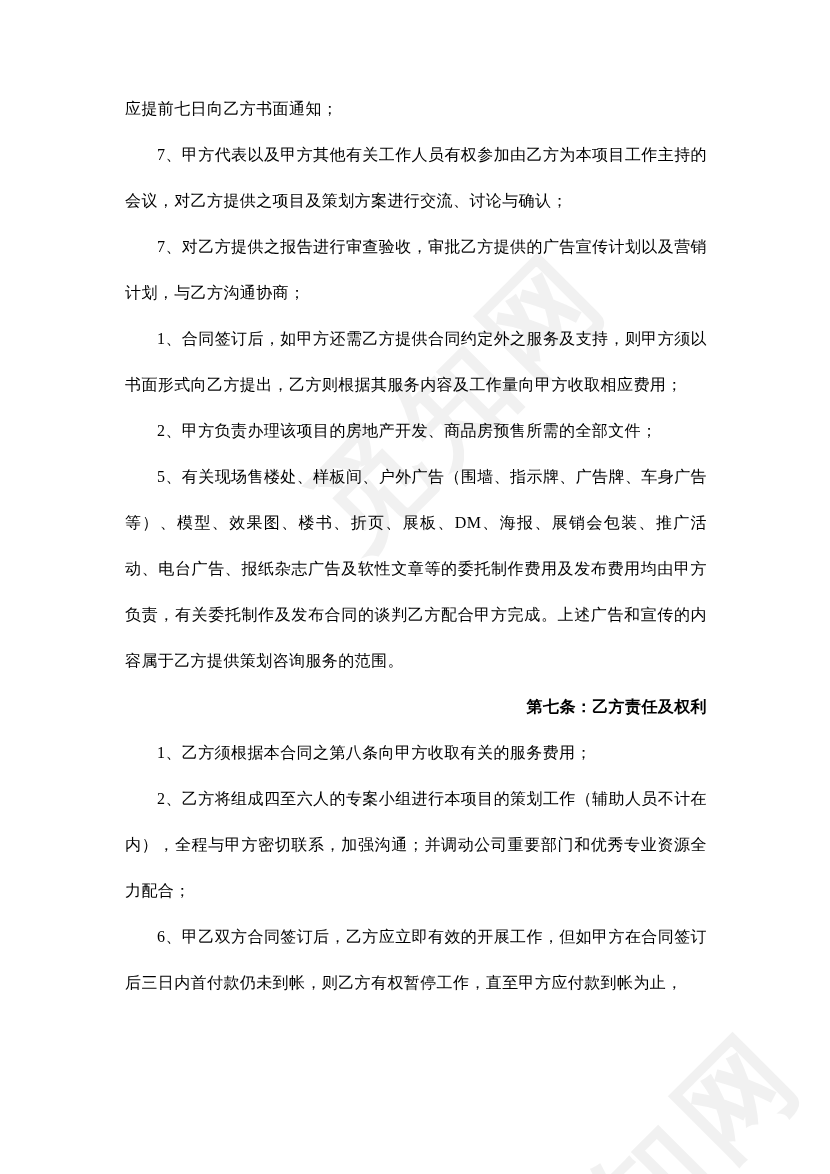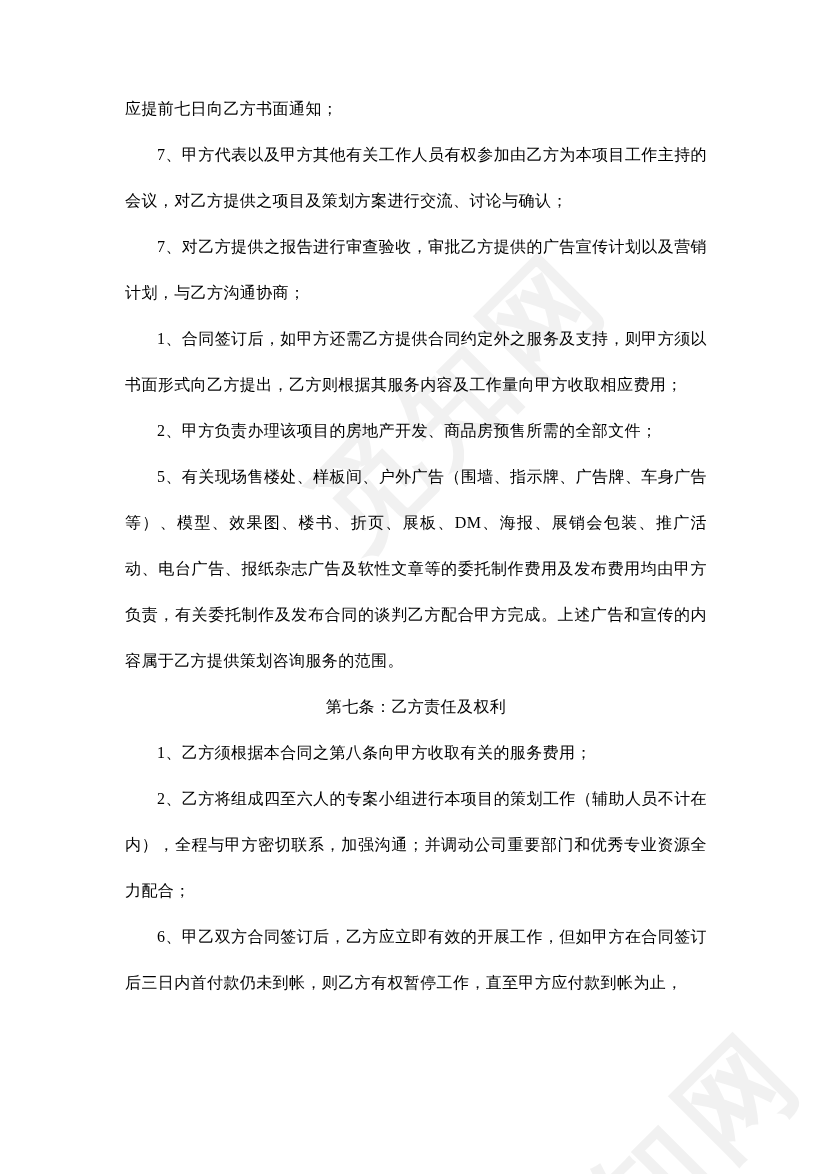--- a/index.html
+++ b/index.html
@@ -27,23 +27,23 @@
     font-size: 16px;
     line-height: 46px;
     letter-spacing: 0.4px;
     text-align: justify;
     word-break: break-all;
   }
   .para.indent {
     text-indent: 2em;
   }
   .para.heading {
-    font-weight: normal;
+    font-weight: bold;
     font-family: "Liberation Sans", "DejaVu Sans", sans-serif;
-    text-align: center;
+    text-align: right;
   }
   .watermark {
     position: absolute;
     font-family: "Liberation Sans", "DejaVu Sans", sans-serif;
     font-size: 110px;
     font-weight: bold;
     color: rgba(120, 120, 120, 0.10);
     white-space: nowrap;
     pointer-events: none;
     user-select: none;

